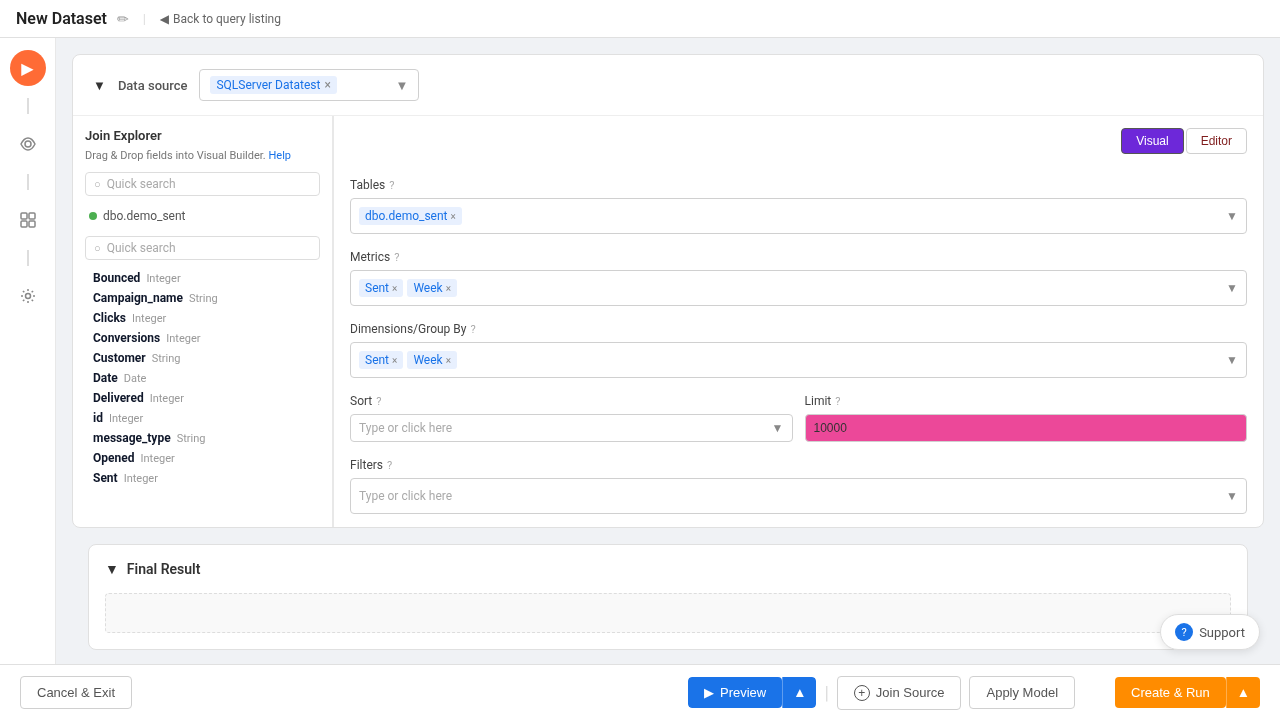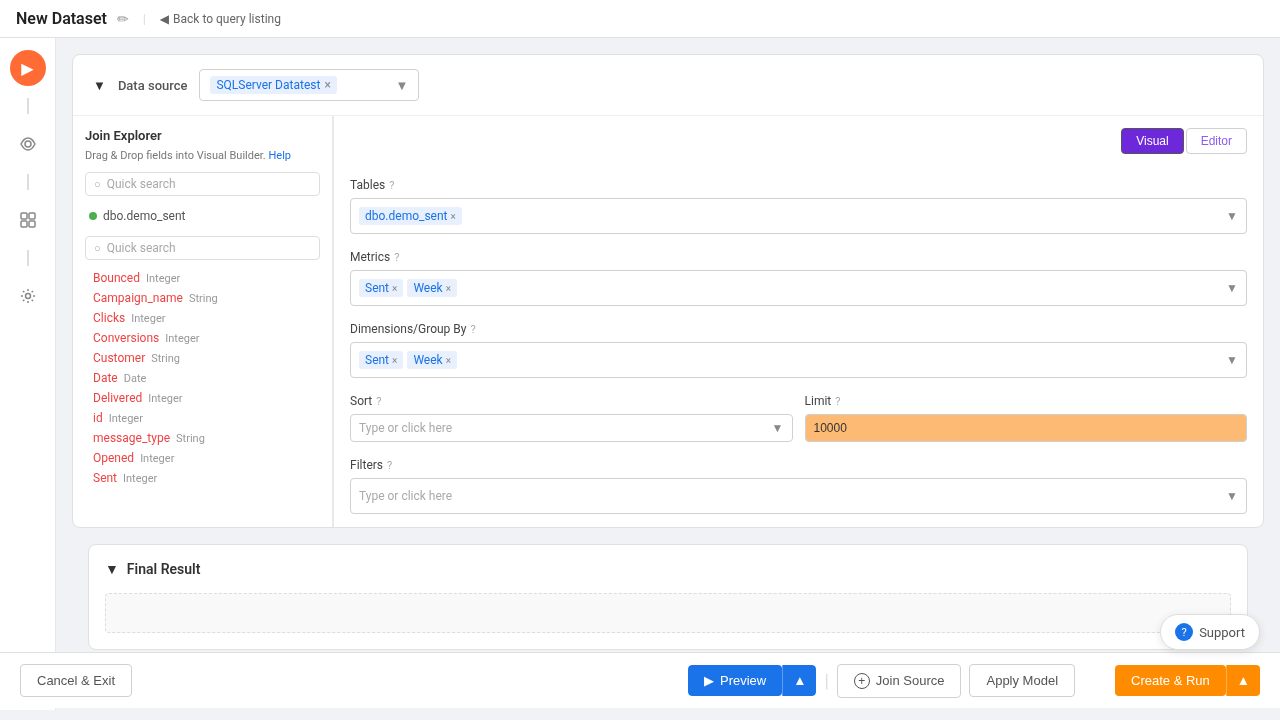--- a/index.html
+++ b/index.html
@@ -40,21 +40,21 @@
     .de-subtitle a { color: #1a73e8; text-decoration: none; }
 
     .search-row { display: flex; align-items: center; gap: 6px; border: 1px solid #ddd; border-radius: 4px; padding: 4px 8px; margin-bottom: 8px; color: #aaa; font-size: 12px; cursor: text; }
     .search-icon-sm { font-size: 11px; }
 
     .table-item { display: flex; align-items: center; gap: 6px; padding: 5px 4px; border-radius: 4px; cursor: pointer; font-size: 12px; color: #555; }
     .table-dot { width: 8px; height: 8px; border-radius: 50%; background: #4caf50; flex-shrink: 0; }
 
     .field-list { margin-top: 6px; padding-left: 4px; }
     .field-item { display: flex; align-items: center; gap: 6px; padding: 3px 4px; font-size: 12px; color: #555; }
-    .field-name { font-weight: 400; color: #ef4444; }
+    .field-name { font-weight: 700; color: #0f172a; }
     .field-type { color: #999; font-size: 11px; }
 
     
     .builder-area { flex: 1; padding: 0 16px; }
 
     .form-row { margin-bottom: 16px; }
     .form-label { font-size: 12px; font-weight: 400; color: #444; margin-bottom: 6px; display: flex; align-items: center; gap: 4px; }
     .help-icon { color: #aaa; font-size: 11px; cursor: help; }
 
     .multi-select { border: 1px solid #d0d0d0; border-radius: 4px; padding: 6px 8px; display: flex; align-items: center; flex-wrap: wrap; gap: 4px; background: #fff; min-height: 36px; cursor: pointer; }
@@ -62,36 +62,36 @@
     .tag { background: #e8f0fe; color: #1a73e8; font-size: 12px; padding: 2px 6px; border-radius: 3px; display: flex; align-items: center; gap: 3px; }
     .tag .x { cursor: pointer; color: #888; font-size: 10px; }
 
     .inline-row { display: flex; gap: 12px; }
     .inline-row .form-row { flex: 1; }
 
     .sort-select { border: 1px solid #d0d0d0; border-radius: 4px; padding: 6px 8px; display: flex; align-items: center; background: #fff; color: #aaa; font-size: 12px; cursor: pointer; }
     .sort-select .placeholder { flex: 1; }
     .sort-select .chevron { color: #888; font-size: 12px; }
 
-    .limit-input { border: 1px solid #d0d0d0; border-radius: 4px; padding: 6px 8px; background: #fdba74; font-size: 12px; color: #333; width: 100%; }
+    .limit-input { border: 1px solid #d0d0d0; border-radius: 4px; padding: 6px 8px; background: #ec4899; font-size: 12px; color: #333; width: 100%; }
 
     .filter-select { border: 1px solid #d0d0d0; border-radius: 4px; padding: 6px 8px; display: flex; align-items: center; background: #fff; color: #aaa; font-size: 12px; cursor: pointer; min-height: 36px; }
     .filter-select .placeholder { flex: 1; }
     .filter-select .chevron { color: #888; font-size: 12px; }
 
     
     .view-toggle { display: flex; gap: 2px; margin-bottom: 12px; margin-left: auto; width: fit-content; }
-    .view-btn { padding: 5px 14px; border-radius: 4px; border: 1px solid #d0d0d0; background: #fff; font-size: 12px; cursor: pointer; color: #8b5cf6; }
+    .view-btn { padding: 5px 14px; border-radius: 4px; border: 1px solid #d0d0d0; background: #fff; font-size: 12px; cursor: pointer; color: #7f1d1d; }
     .view-btn.active { background: #6d28d9; color: #fff; border-color: #555; }
 
     
     .final-result { background: #fff; border: 1px solid #e0e0e0; border-radius: 8px; padding: 16px; margin: 0 16px; }
 
     
-    .bottom-bar { height: 56px; background: #fff; border-top: 1px solid #e0e0e0; display: flex; align-items: center; justify-content: space-between; padding: 0 20px; flex-shrink: 0; position: fixed; bottom: 12px; left: 0; right: 0; }
+    .bottom-bar { height: 56px; background: #fff; border-top: 1px solid #e0e0e0; display: flex; align-items: center; justify-content: space-between; padding: 0 20px; flex-shrink: 0; position: fixed; bottom: 0; left: 0; right: 0; }
     .bottom-left { display: flex; gap: 10px; }
     .bottom-right { display: flex; gap: 8px; align-items: center; }
 
     .btn-cancel { padding: 8px 16px; border-radius: 4px; border: 1px solid #d0d0d0; background: #fff; color: #555; font-size: 13px; cursor: pointer; }
     .btn-preview { padding: 8px 16px; border-radius: 4px; background: #1a73e8; color: #fff; font-size: 13px; cursor: pointer; border: none; display: flex; align-items: center; gap: 6px; }
     .btn-preview-caret { background: #1a73e8; color: #fff; border: none; padding: 8px 10px; border-radius: 0 4px 4px 0; cursor: pointer; border-left: 1px solid rgba(255,255,255,0.3); }
     .btn-preview-group { display: flex; border-radius: 4px; overflow: hidden; }
     .btn-join { padding: 8px 16px; border-radius: 4px; background: #fff; color: #555; font-size: 13px; cursor: pointer; border: 1px solid #d0d0d0; display: flex; align-items: center; gap: 6px; }
     .btn-apply { padding: 8px 16px; border-radius: 4px; background: #fff; color: #555; font-size: 13px; cursor: pointer; border: 1px solid #d0d0d0; }
     .btn-run { padding: 8px 16px; border-radius: 4px; background: #ff8c00; color: #fff; font-size: 13px; cursor: pointer; border: none; display: flex; align-items: center; gap: 6px; }

